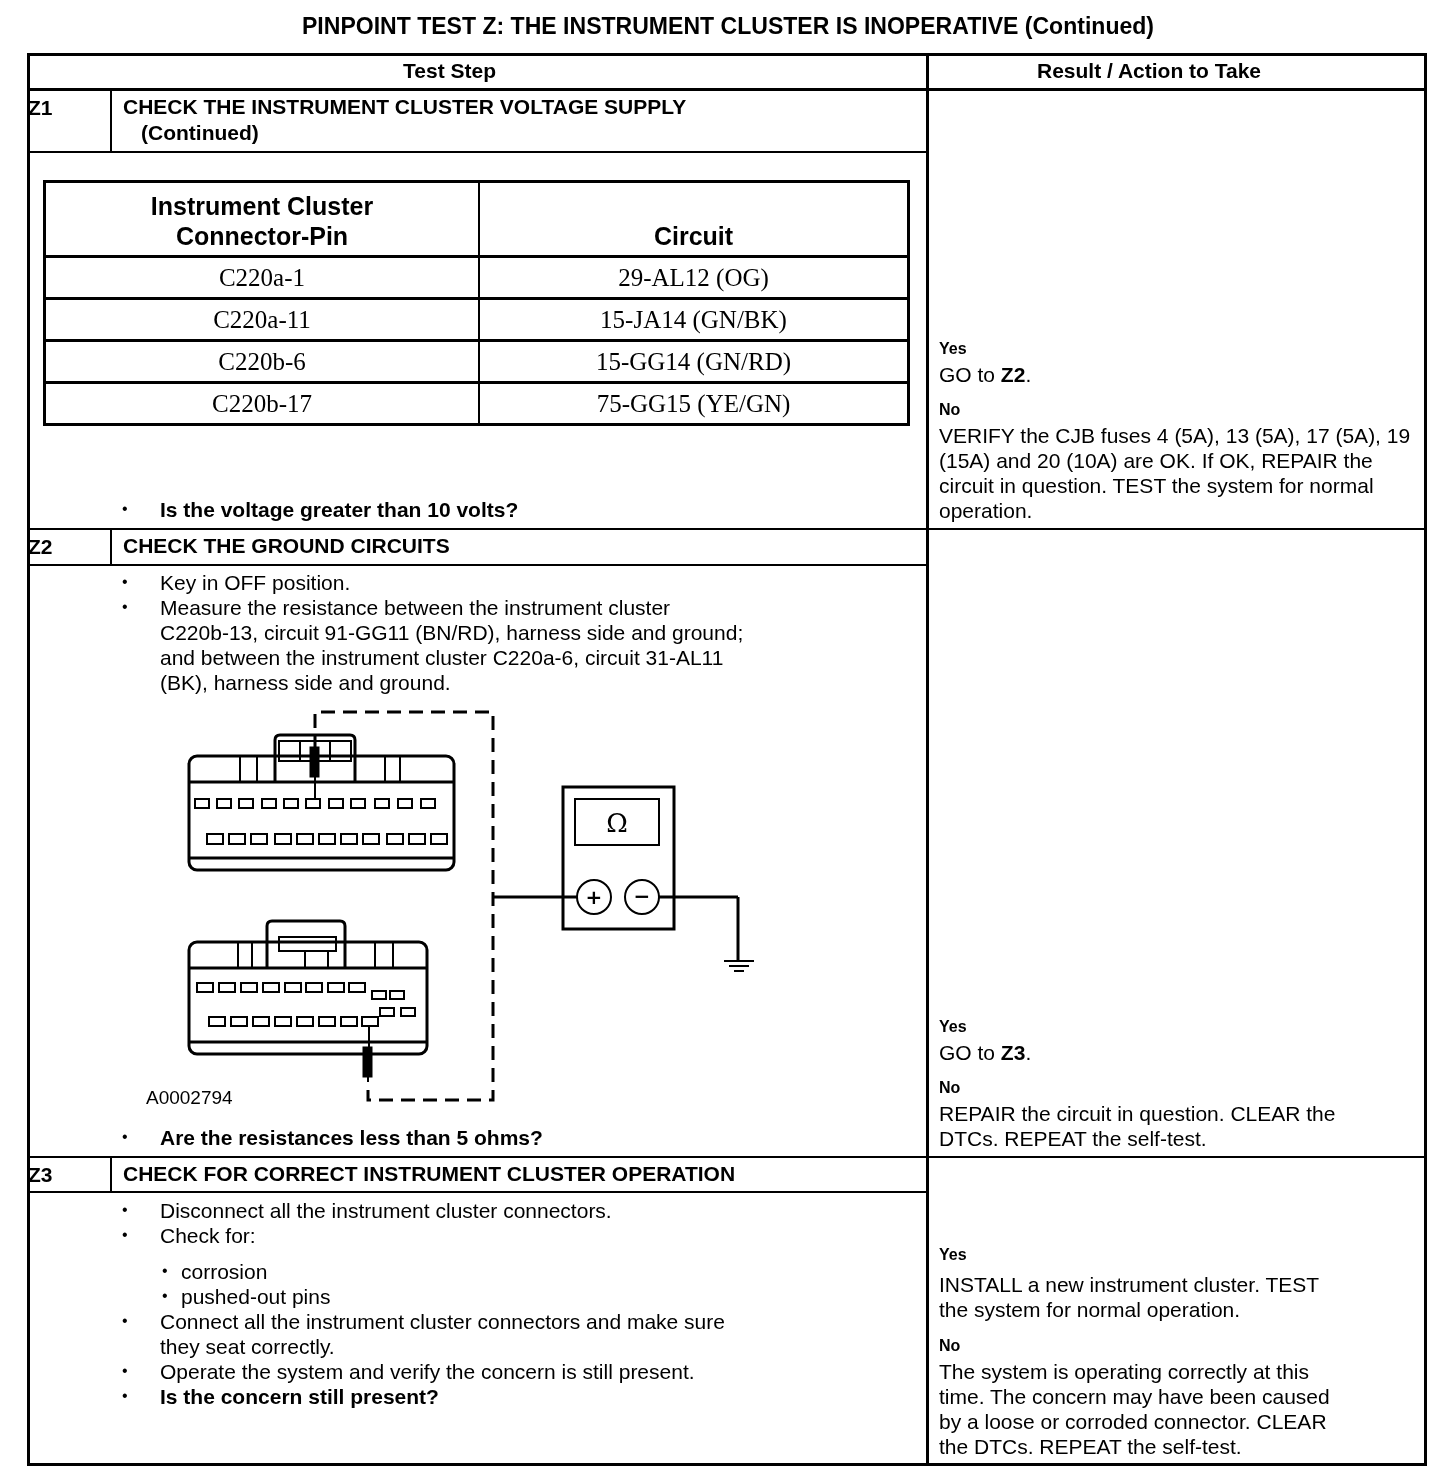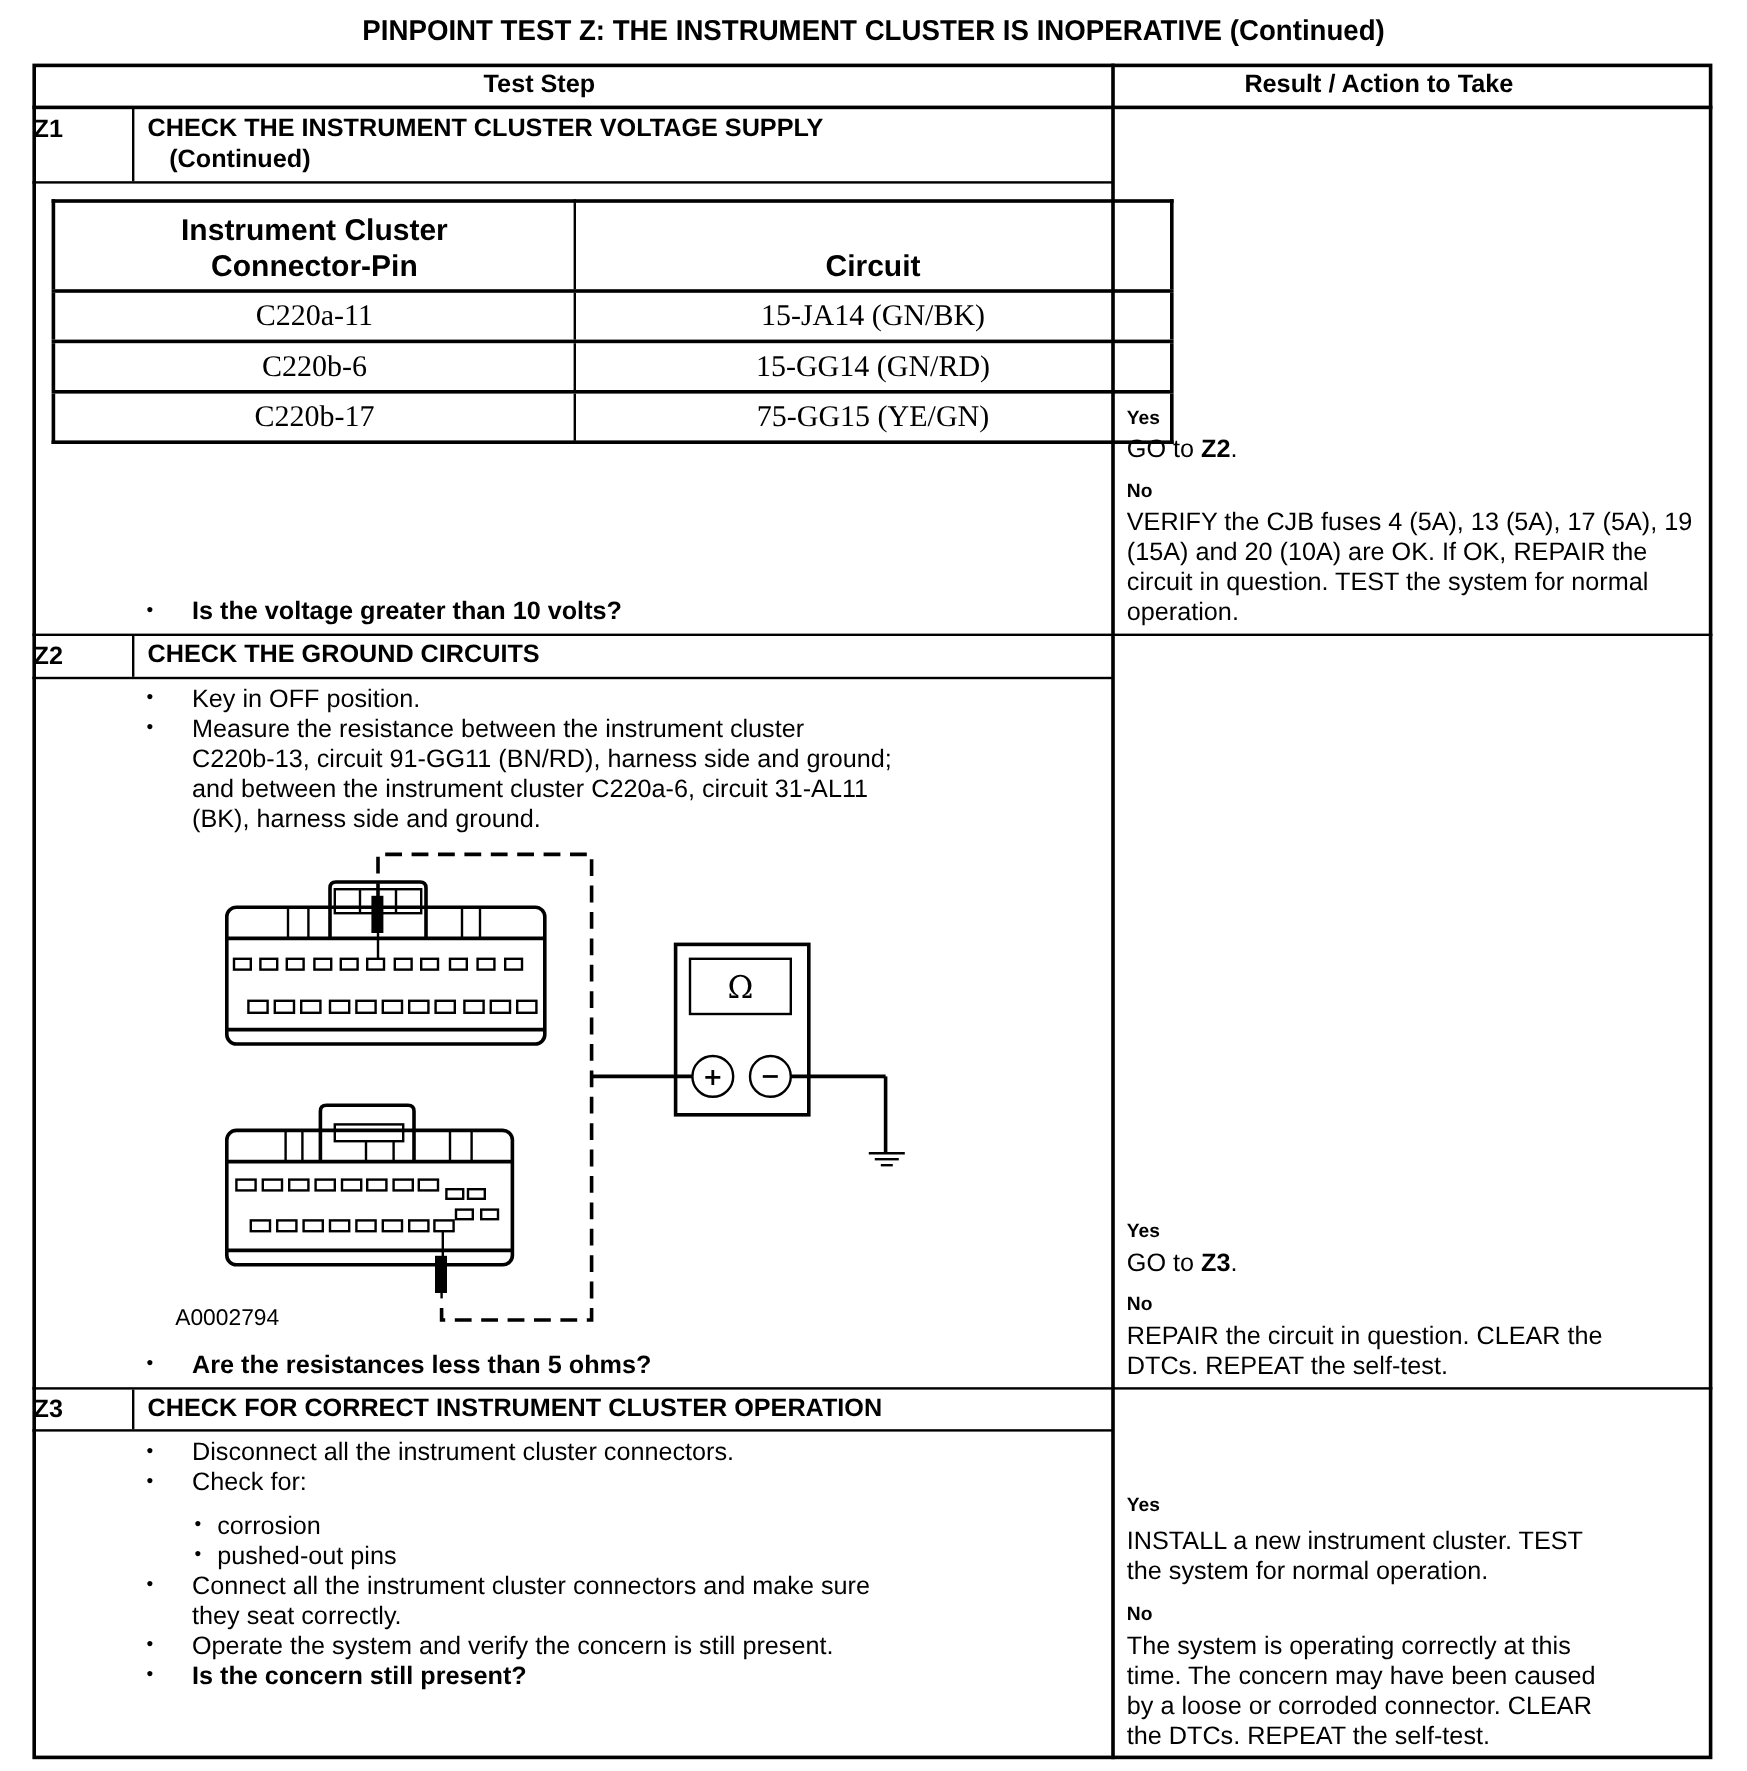--- a/index.html
+++ b/index.html
@@ -13,21 +13,21 @@
     .vline { position: absolute; width: 0; border-left: 2px solid #000; }
     .txt { position: absolute; white-space: nowrap; font-size: 21px; line-height: 25px; }
     .bold { font-weight: bold; }
     .hdr { font-weight: bold; font-size: 21px; }
     .step-id { font-weight: bold; font-size: 21px; text-align: left; width: 80px; }
     .step-title { font-weight: bold; font-size: 21px; line-height: 26px; }
     .bullet-dot { position: absolute; font-size: 16px; }
     .res-label { font-weight: bold; font-size: 16px; line-height: 26px; }
     .res-text { font-size: 21px; line-height: 25px; white-space: normal; width: 485px; }
     
-    .pintable { position: absolute; left: 43px; top: 166px; width: 935px; border-collapse: collapse; border: 3px solid #000; }
+    .pintable { position: absolute; left: 43px; top: 180px; width: 867px; border-collapse: collapse; border: 3px solid #000; }
     .pintable th { font-family: "Liberation Sans", sans-serif; font-weight: bold; font-size: 25px; line-height: 30px; border: 2px solid #000; border-bottom-width: 3px; height: 68px; vertical-align: bottom; padding: 0 0 4px 0; }
     .pintable td { font-family: "Liberation Serif", serif; font-size: 25px; text-align: center; border: 2px solid #000; border-top-width: 3px; height: 39px; padding: 0; }
     .pintable .c1 { width: 432px; }
     .diagram { position: absolute; left: 140px; top: 700px; }
   </style>
 </head>
 <body>
 
 <div class="abs page-title">PINPOINT TEST  Z: THE INSTRUMENT CLUSTER IS INOPERATIVE (Continued)</div>
 
@@ -49,20 +49,24 @@
   <thead>
     <tr>
       <th class="c1">
         <div>Instrument Cluster</div>
         <div>Connector-Pin</div>
       </th>
       <th>Circuit</th>
     </tr>
   </thead>
   <tbody>
+    <tr>
+      <td>C220a-1</td>
+      <td>29-AL12 (OG)</td>
+    </tr>
     <tr>
       <td>C220a-11</td>
       <td>15-JA14 (GN/BK)</td>
     </tr>
     <tr>
       <td>C220b-6</td>
       <td>15-GG14 (GN/RD)</td>
     </tr>
     <tr>
       <td>C220b-17</td>

